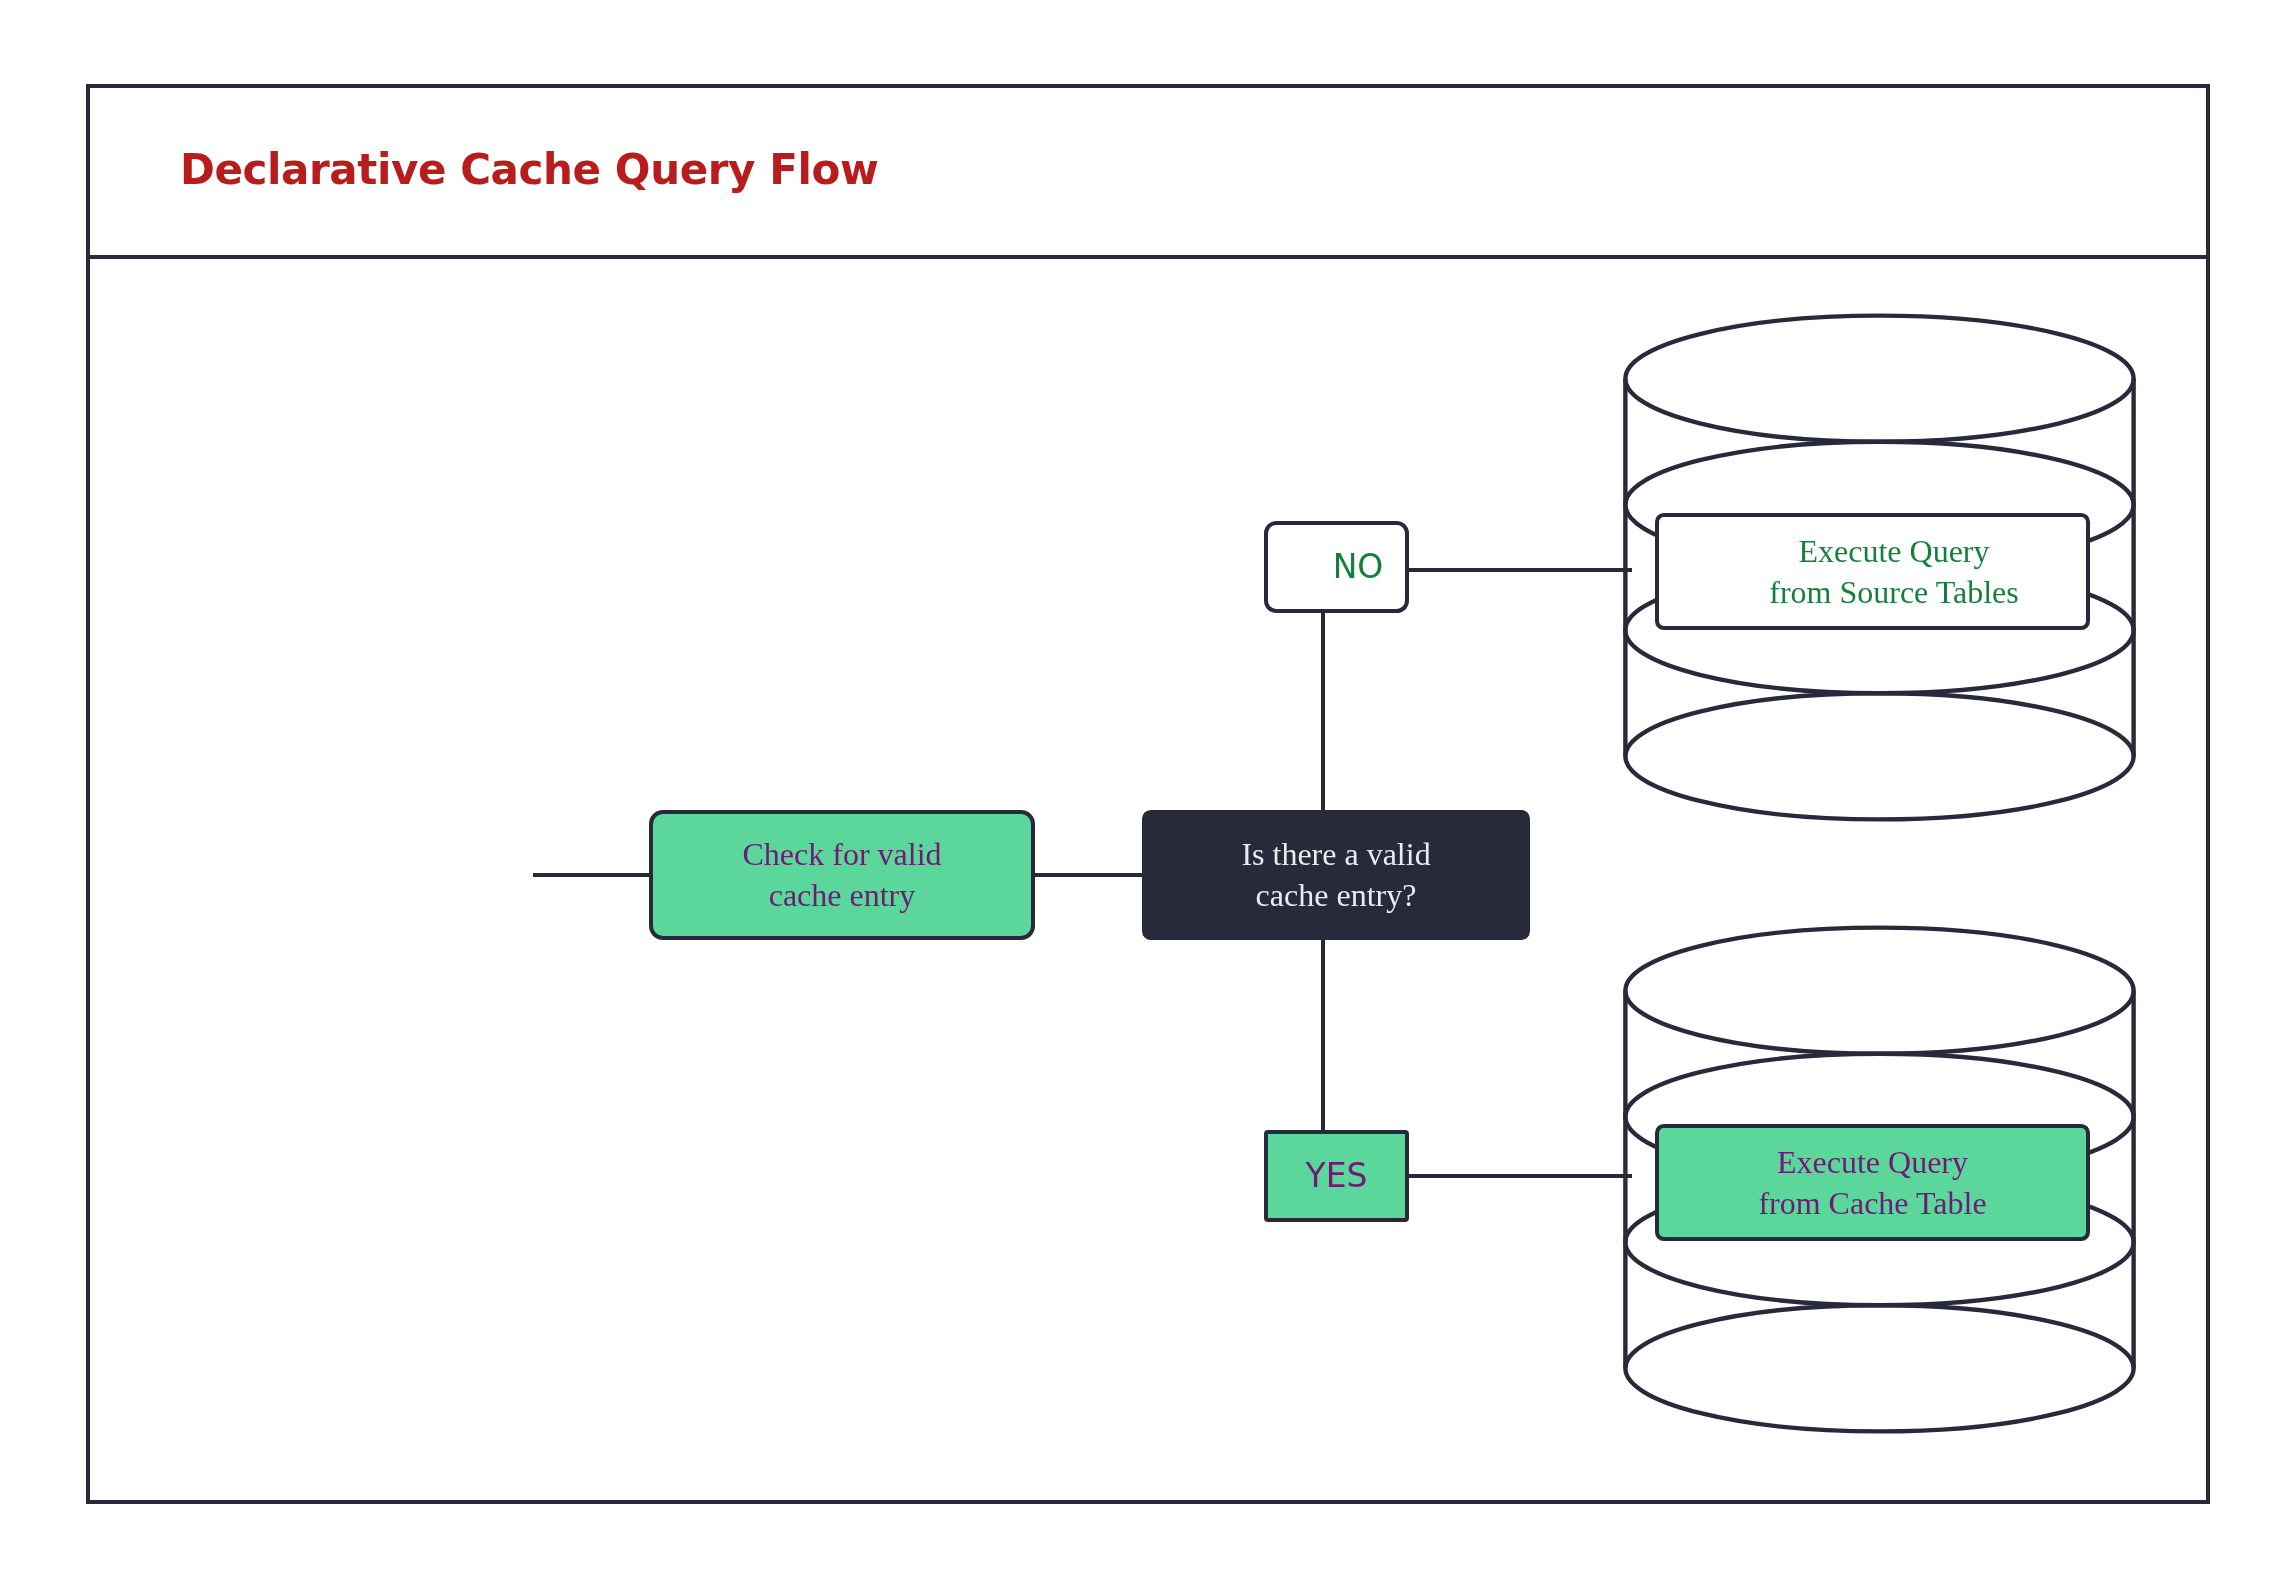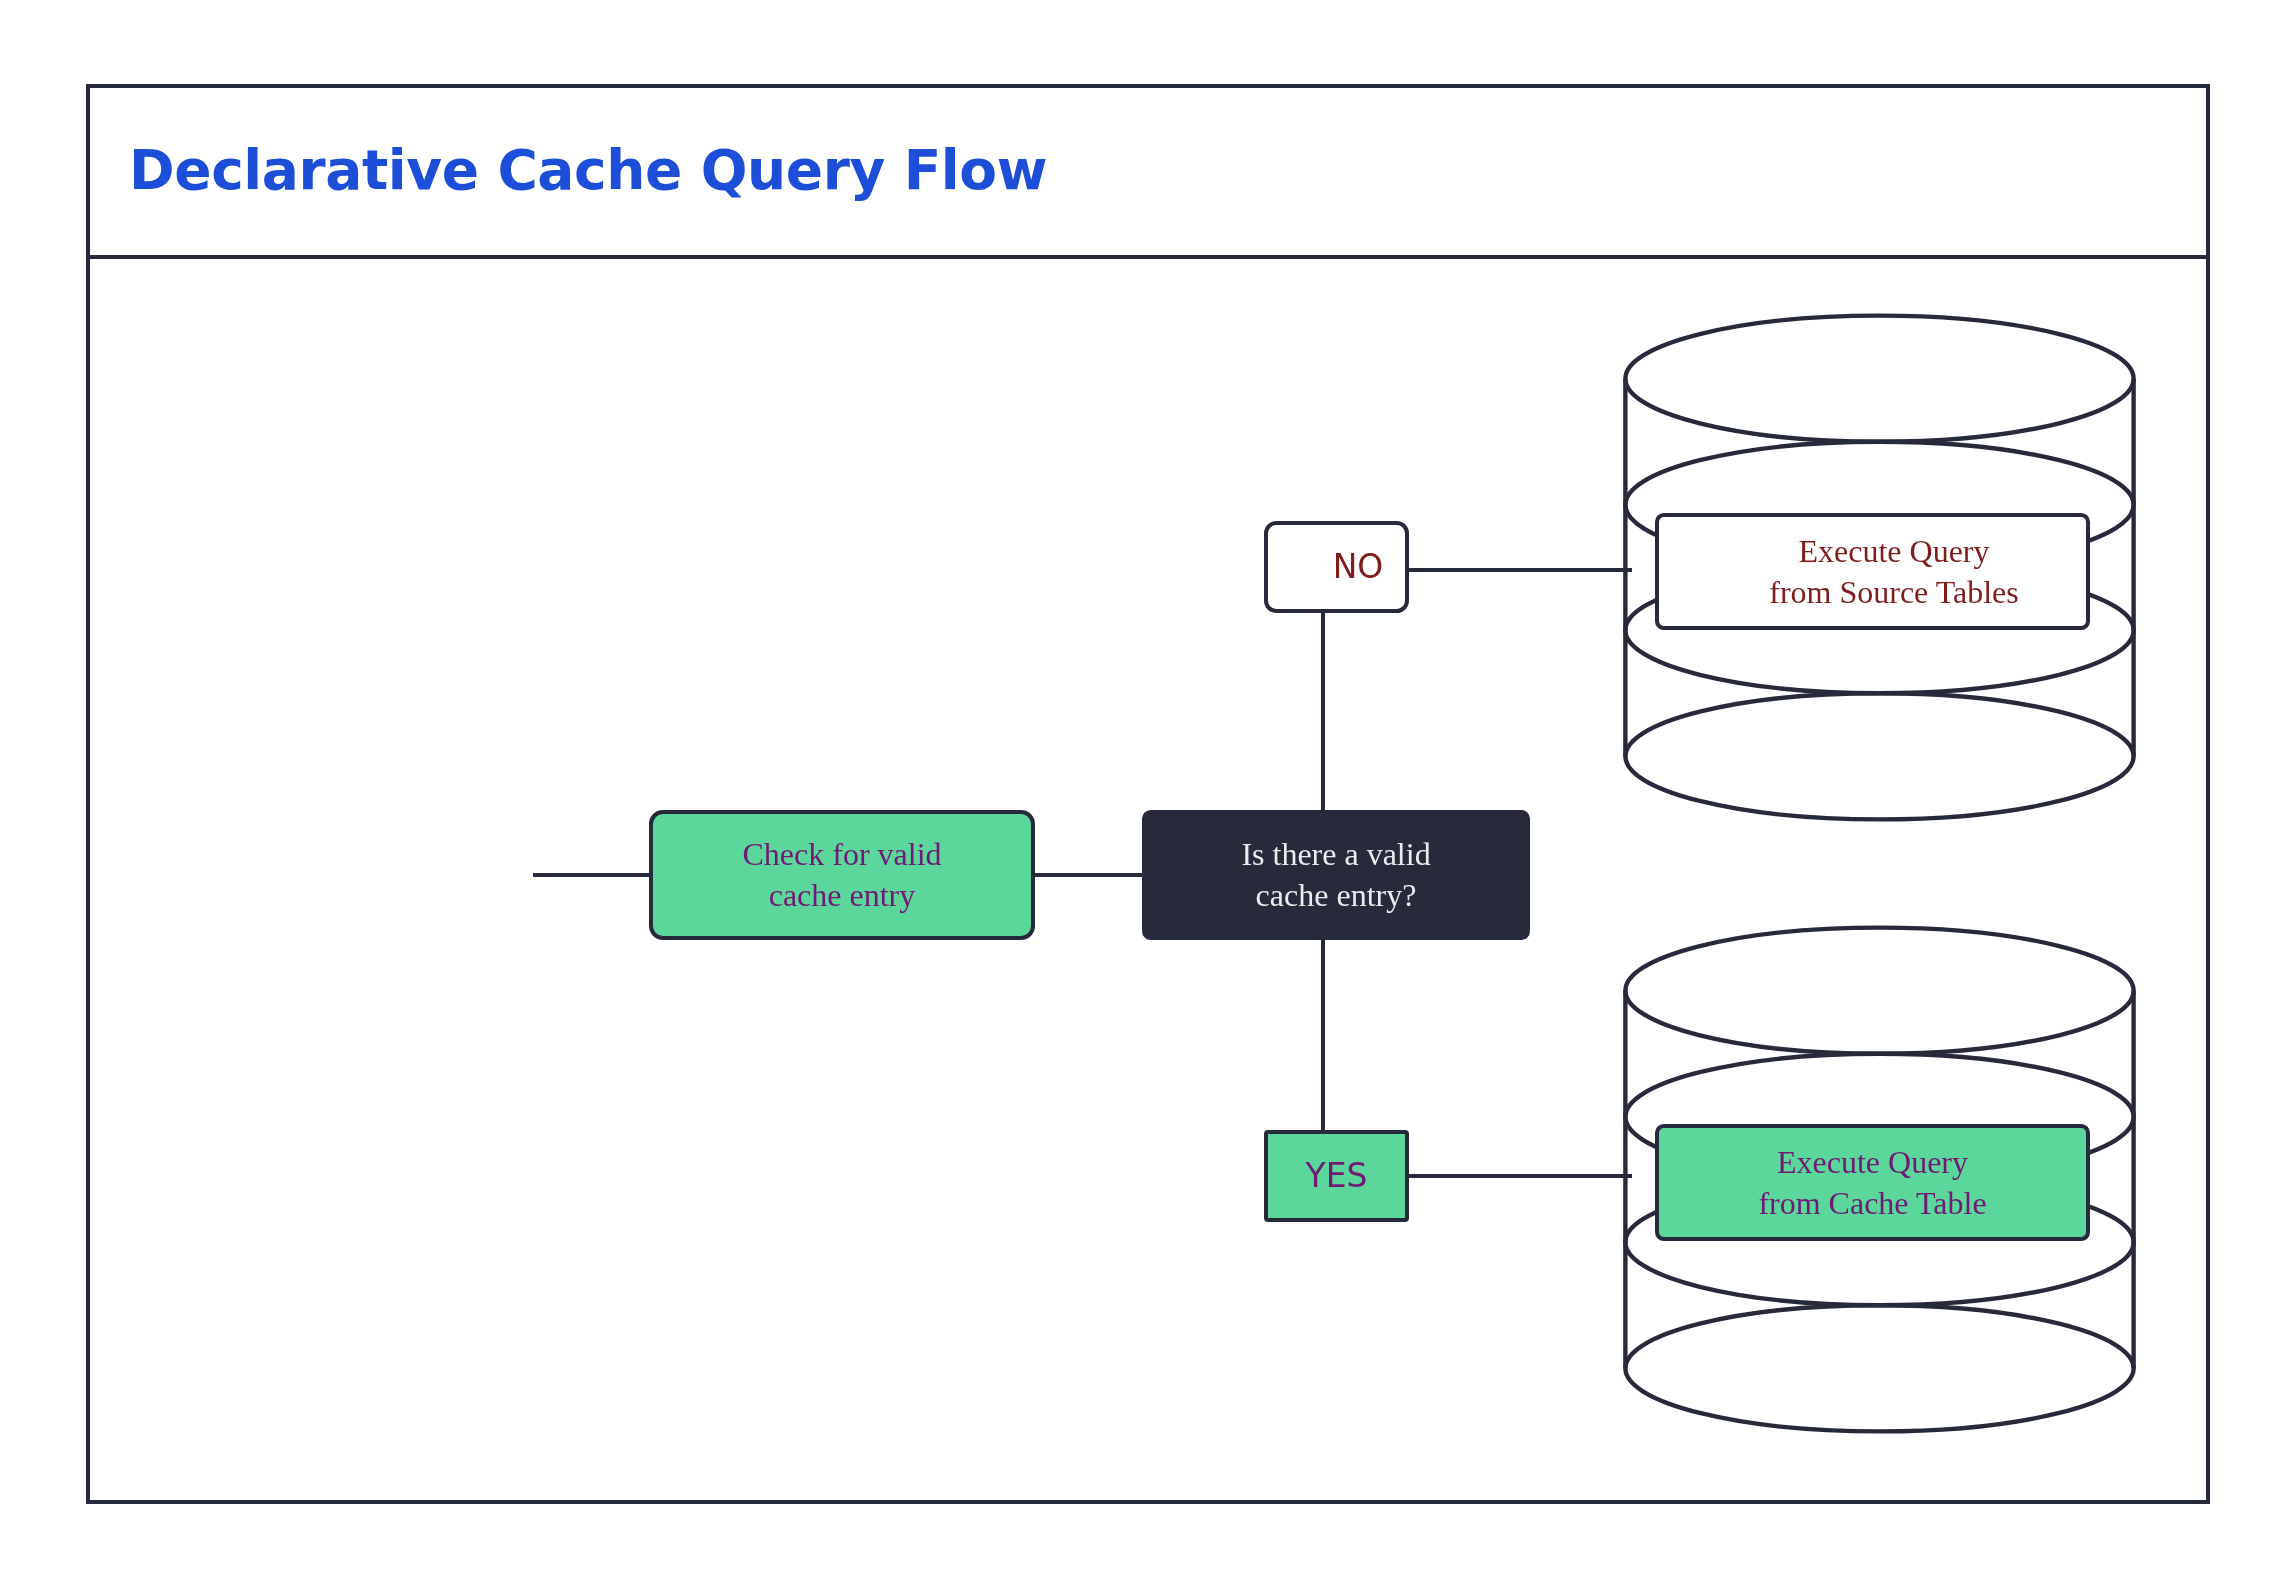--- a/index.html
+++ b/index.html
@@ -40,25 +40,25 @@
     top: 84px;
     width: 2124px;
     height: 175px;
     box-sizing: border-box;
     border-bottom: 4.4px solid #272A3A;
     display: flex;
     align-items: center;
   }
 
   .title-text {
-    margin-left: 43px;
-    font-family: "DejaVu Sans", sans-serif;
-    font-size: 55px;
+    margin-left: 94px;
+    font-family: "DejaVu Sans", sans-serif;
+    font-size: 42px;
     font-weight: 700;
-    color: #1d4ed8;
+    color: #b91c1c;
     letter-spacing: -0.4px;
     white-space: nowrap;
   }
 
   
   .node {
     position: absolute;
     box-sizing: border-box;
     display: flex;
     align-items: center;
@@ -77,21 +77,21 @@
     border-radius: 12.3px;
   }
   .node.green {
     background: #5BD79C;
     color: #701a75;
     border: 4.4px solid #272A3A;
     border-radius: 12.3px;
   }
   .node.white {
     background: #ffffff;
-    color: #7f1d1d;
+    color: #15803d;
     border: 4.4px solid #272A3A;
     border-radius: 12.3px;
     padding-left: 43px;
   }
 
   
   #node-query-request {
     left: 176px; top: 828px; width: 359px; height: 95px;
     font-size: 32px;
     border-radius: 14px;

